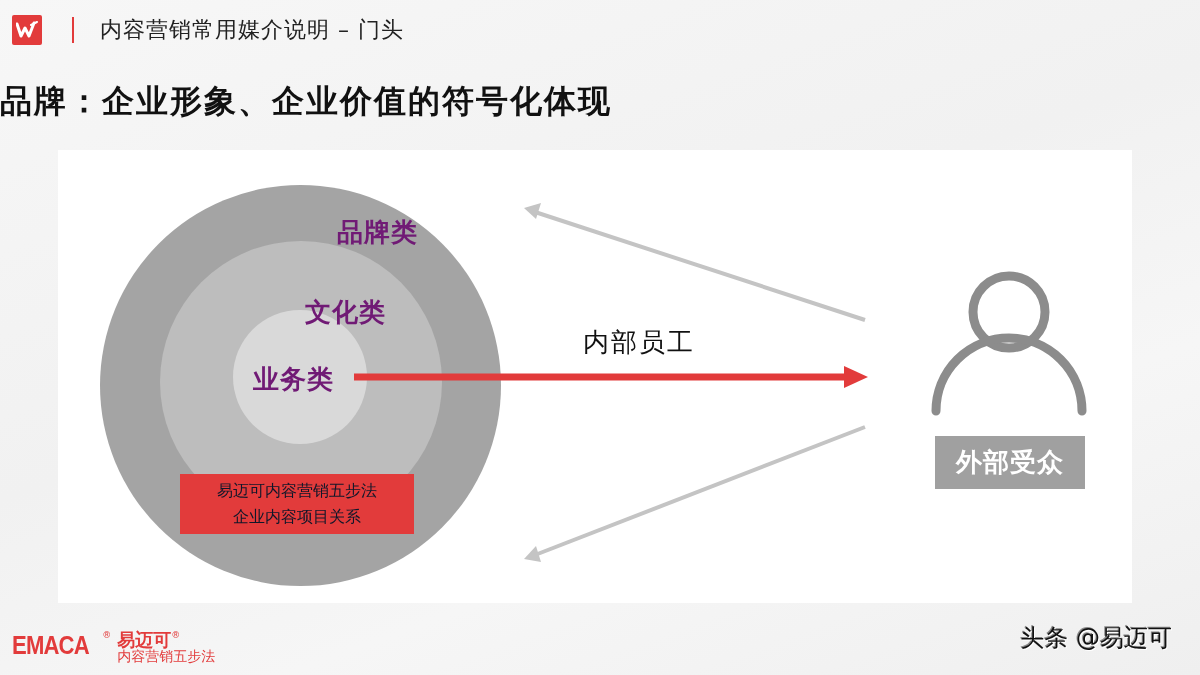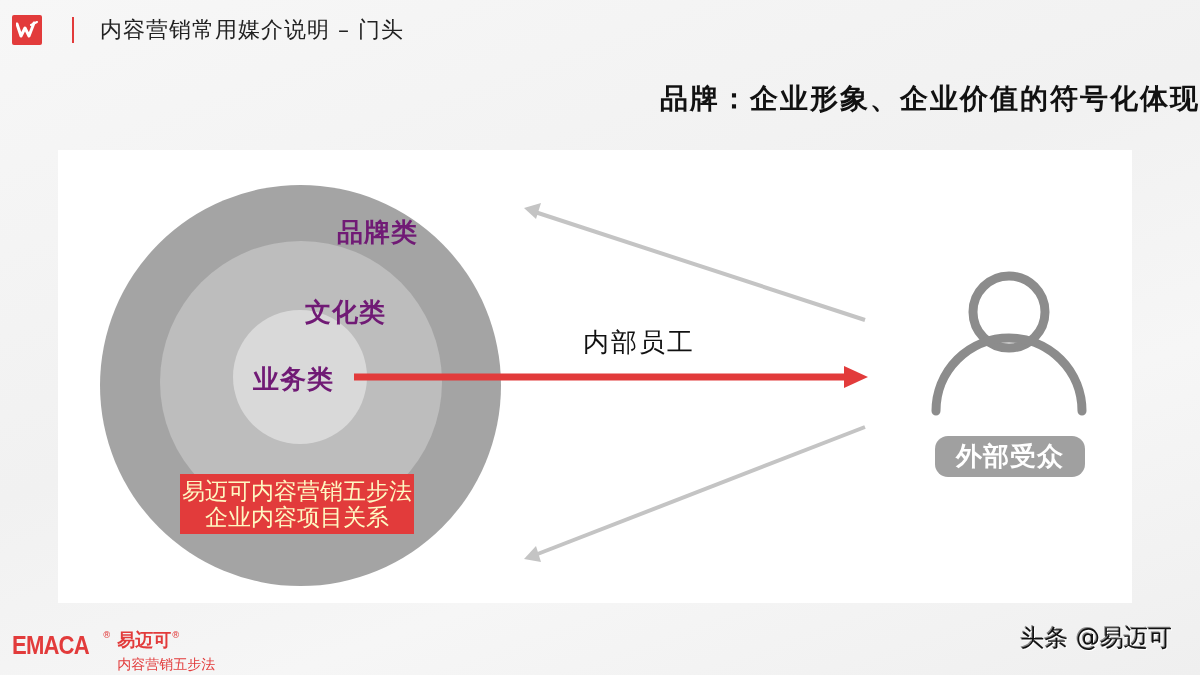--- a/index.html
+++ b/index.html
@@ -17,50 +17,50 @@
       width: 30px; height: 30px; background: #e23b3b; border-radius: 2px;
       display: flex; align-items: center; justify-content: center;
     }
     .divider {
       width: 2px; height: 26px; background: #e23b3b; margin: 0 14px 0 18px;
     }
     .header-title {
       font-size: 22px; color: #222; letter-spacing: 1px; font-weight: normal;
     }
     .main-title {
-      position: absolute; left: 0; right: 0; top: 80px; text-align: right;
-      font-size: 28px; font-weight: bold; color: #111; letter-spacing: 2px; margin-left: 7px;
+      position: absolute; left: 0; right: 0; top: 80px; text-align: left;
+      font-size: 32px; font-weight: bold; color: #111; letter-spacing: 2px;
     }
     .panel {
       position: absolute; left: 58px; top: 150px; width: 1074px; height: 453px;
       background: #ffffff;
     }
     .circle { position: absolute; border-radius: 50%; }
     .c-outer { left: 100px; top: 185px; width: 401px; height: 401px; background: #a4a4a4; }
     .c-mid { left: 160px; top: 241px; width: 282px; height: 282px; background: #bdbdbd; }
     .c-inner { left: 233px; top: 310px; width: 134px; height: 134px; background: #d9d9d9; }
     .ring-label {
       position: absolute; font-weight: bold; color: #701a75; font-size: 26px; letter-spacing: 1px;
     }
     .lbl-brand { left: 337px; top: 215px; }
     .lbl-culture { left: 305px; top: 281px; margin-top: 14px; }
     .lbl-business { left: 253px; top: 362px; }
     .red-box {
       position: absolute; left: 180px; top: 474px; width: 234px; height: 60px;
-      background: #e23b3b; color: #fef9c3; font-size: 23px; text-align: center;
+      background: #e23b3b; color: #0f172a; font-size: 16px; text-align: center;
       line-height: 26px; padding-top: 4px;
     }
     svg.arrows { position: absolute; left: 0; top: 0; }
     .internal-label {
       position: absolute; left: 539px; top: 325px; font-size: 26px; color: #111; letter-spacing: 2px; margin-left: 44px;
     }
     .audience-badge {
-      position: absolute; left: 935px; top: 436px; width: 150px; height: 41px;
+      position: absolute; left: 935px; top: 436px; width: 150px; height: 53px;
       background: #a0a0a0; color: #fff; font-size: 26px; font-weight: bold;
-      display: flex; align-items: center; justify-content: center; letter-spacing: 1px; border-radius: 13px;
+      display: flex; align-items: center; justify-content: center; letter-spacing: 1px;
     }
     .footer-logo {
       position: absolute; left: 12px; top: 630px; display: flex; align-items: flex-start; justify-content: center;
     }
     .emaca {
       font-family: "Liberation Sans", sans-serif; font-weight: bold; color: #e23b3b;
       font-size: 26px; letter-spacing: -1px; transform: scaleX(0.85); transform-origin: left;
       line-height: 30px;
     }
     .reg { font-size: 9px; color: #e23b3b; vertical-align: top; }
@@ -126,21 +126,21 @@
   </g>
 </svg>
 
 <div class="internal-label">内部员工</div>
 
 <div class="audience-badge">外部受众</div>
 
 <div class="footer-logo">
   <span class="emaca">EMACA</span>
   <span class="reg">®</span>
-  <div class="brand-cn-wrap" style="margin-left:6px;gap:8px;">
+  <div class="brand-cn-wrap" style="margin-left:6px;">
     <div>
       <span class="brand-cn">易迈可</span><span class="reg">®</span>
     </div>
     <span class="brand-sub">内容营销五步法</span>
   </div>
 </div>
 
 <div class="watermark">头条 @易迈可</div>
 
 </body></html>

